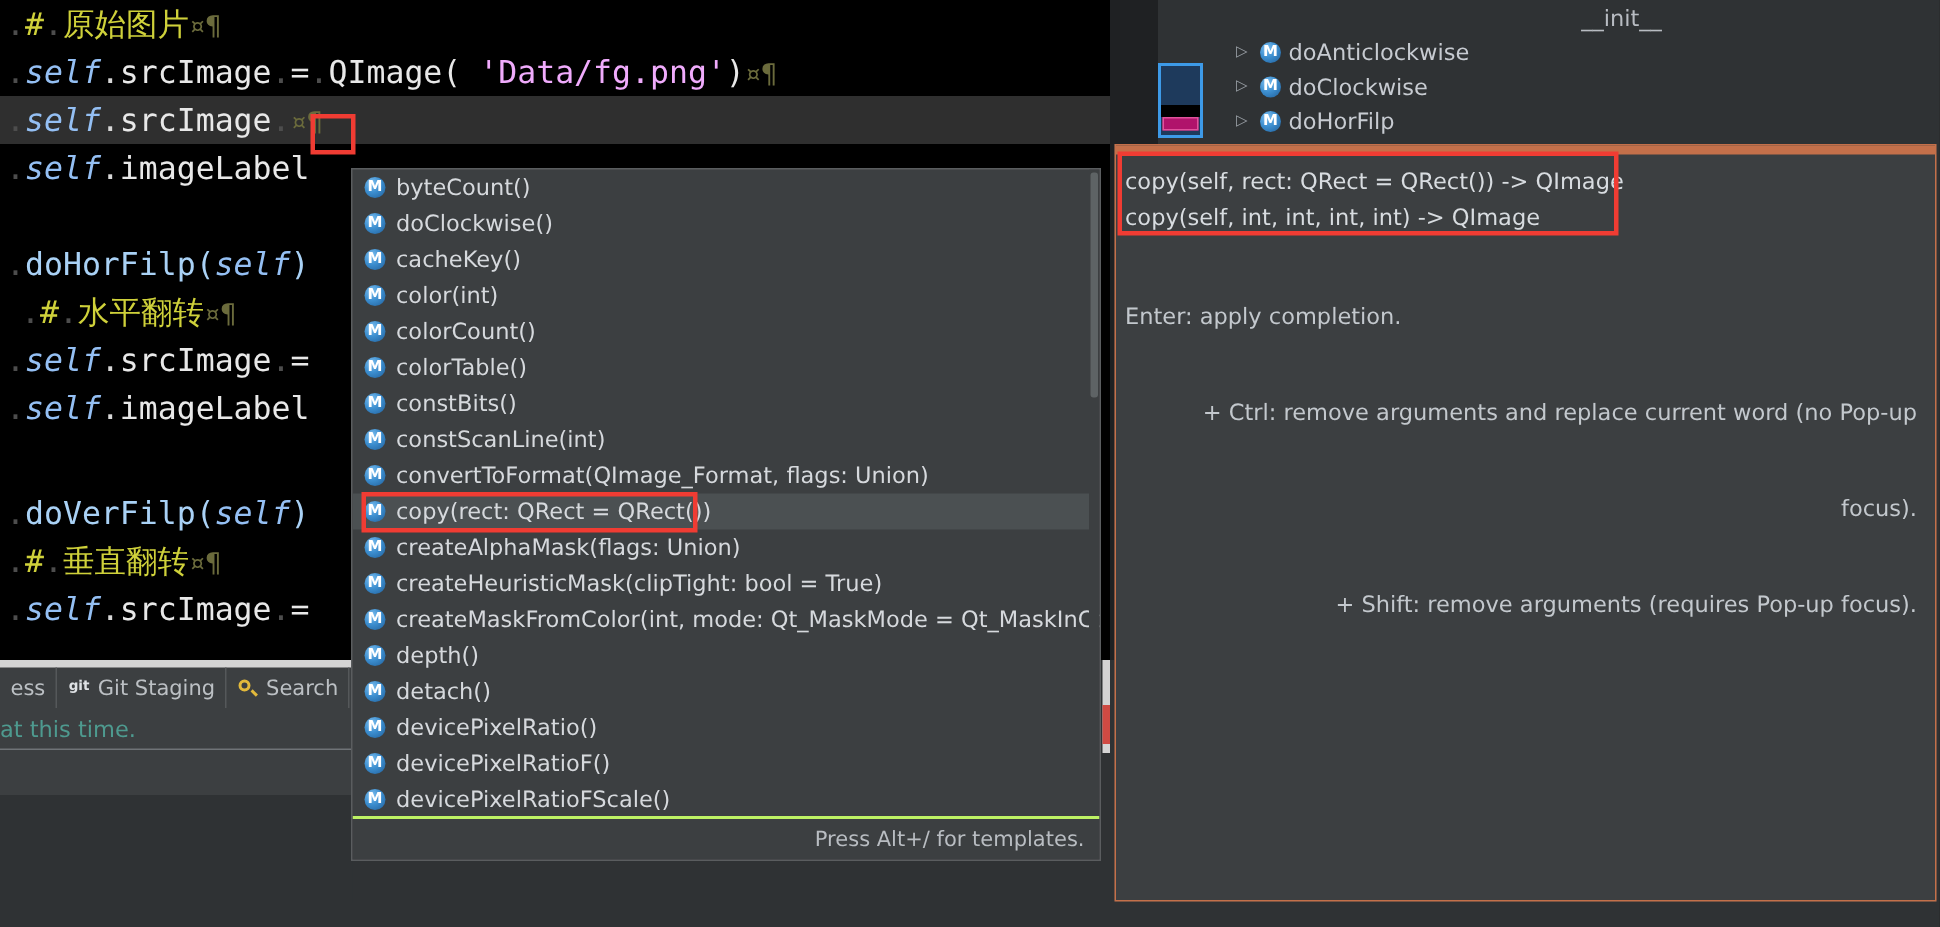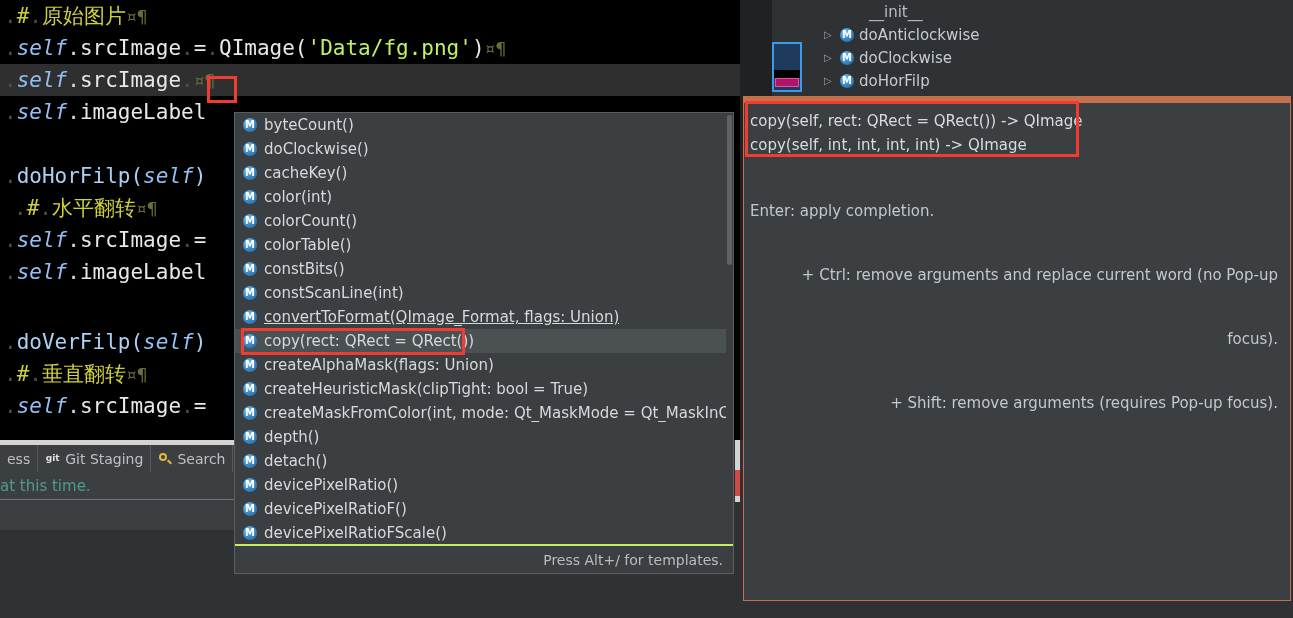--- a/index.html
+++ b/index.html
@@ -37,21 +37,21 @@
     padding-left: 4px;
   }
   .code-line.current {
     background: #2f2f2f;
     width: 740px;
   }
   .tok-self    { color: #94bff3; font-style: italic; }
   .tok-dot     { color: #d8d8d8; }
   .tok-plain   { color: #e8e8e8; }
   .tok-fn      { color: #a9d1f5; }
-  .tok-str     { color: #bef264; }
+  .tok-str     { color: #f0abfc; margin-left: 12px; }
   .tok-comment { color: #cfd13a; }
   .tok-cjk     { color: #cfd13a; font-family: Liberation Mono, monospace; }
   .tok-para    { color: #6b6b3c; font-size: 18px; }
   .tok-mid     { color: #4d4d4d; }
 
   
   #minimap {
     position: absolute;
     left: 772px; top: 42px;
     width: 30px; height: 50px;
@@ -85,21 +85,21 @@
     font-size: 15px;
     color: #c7cbd1;
   }
   .tree-row .caret {
     width: 16px;
     color: #9aa0a6;
     font-size: 10px;
     flex: 0 0 16px;
   }
   .tree-row .label { margin-left: 5px; }
-  .tree-row.no-caret { padding-left: 54px; color: #b8bcc2; }
+  .tree-row.no-caret { padding-left: 54px; color: #b8bcc2; justify-content: center; }
 
   
   .m-icon {
     display: inline-block;
     width: 14px; height: 14px;
     border-radius: 50%;
     background: radial-gradient(circle at 35% 30%, #7fc0f0 0%, #3d8fd0 45%, #1f5e99 100%);
     color: #fff;
     font-size: 10px;
     line-height: 14px;
@@ -130,21 +130,21 @@
     align-items: center;
     height: 24px;
     padding-left: 8px;
     font-size: 15px;
     color: #d6d9dd;
     white-space: nowrap;
   }
   .cmp-row.selected { background: #4b5052; }
   .cmp-row .m-icon { margin-right: 7px; }
   .cmp-row .txt { overflow: hidden; }
-  .cmp-row .txt.underline { text-decoration: underline; }
+  .cmp-row .txt.underline { }
 
   #cmp-scrollbar-track {
     position: absolute;
     right: 0; top: 0; width: 7px; height: 432px;
     background: #3c3f41;
   }
   #cmp-scrollbar-thumb {
     position: absolute;
     right: 1px; top: 2px; width: 5px; height: 150px;
     background: #5e6365;

